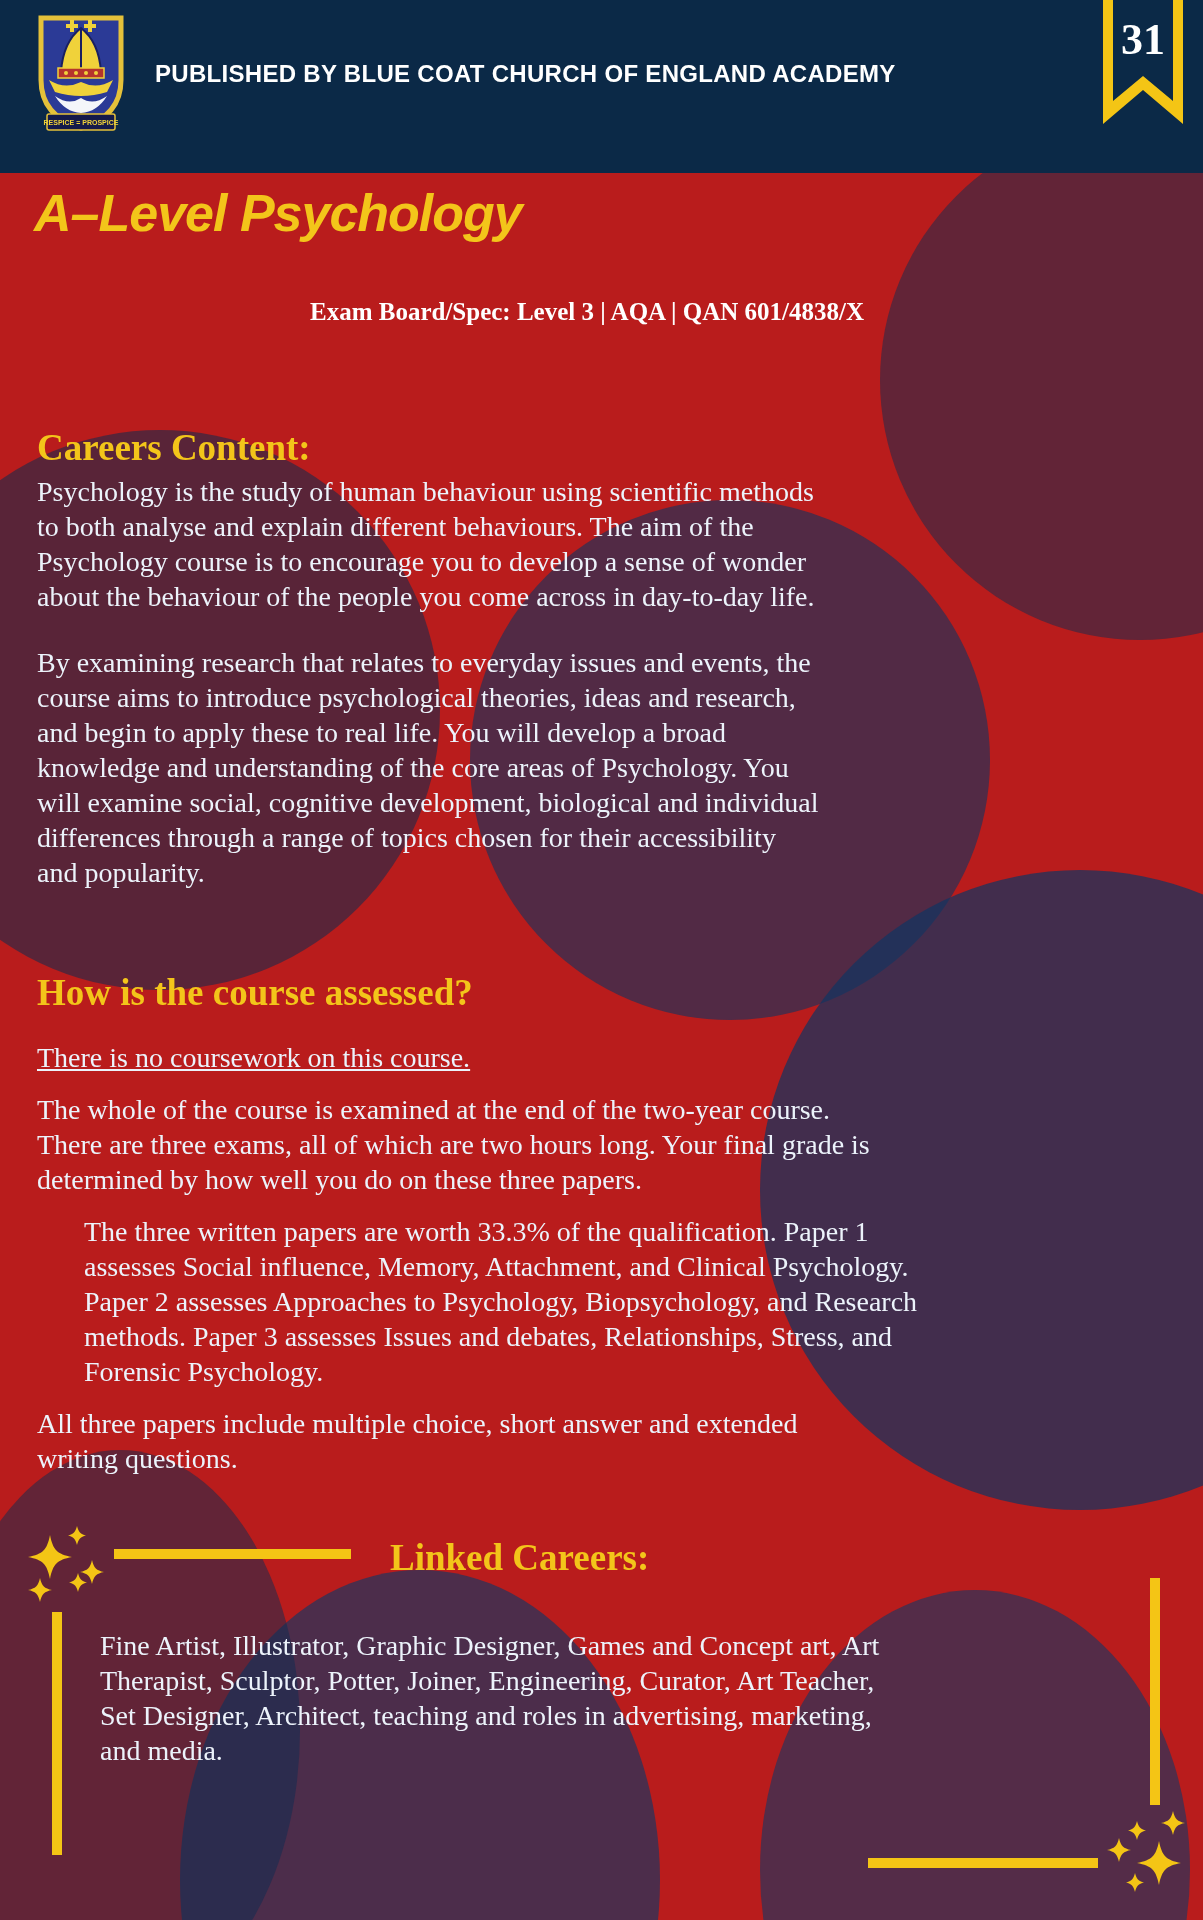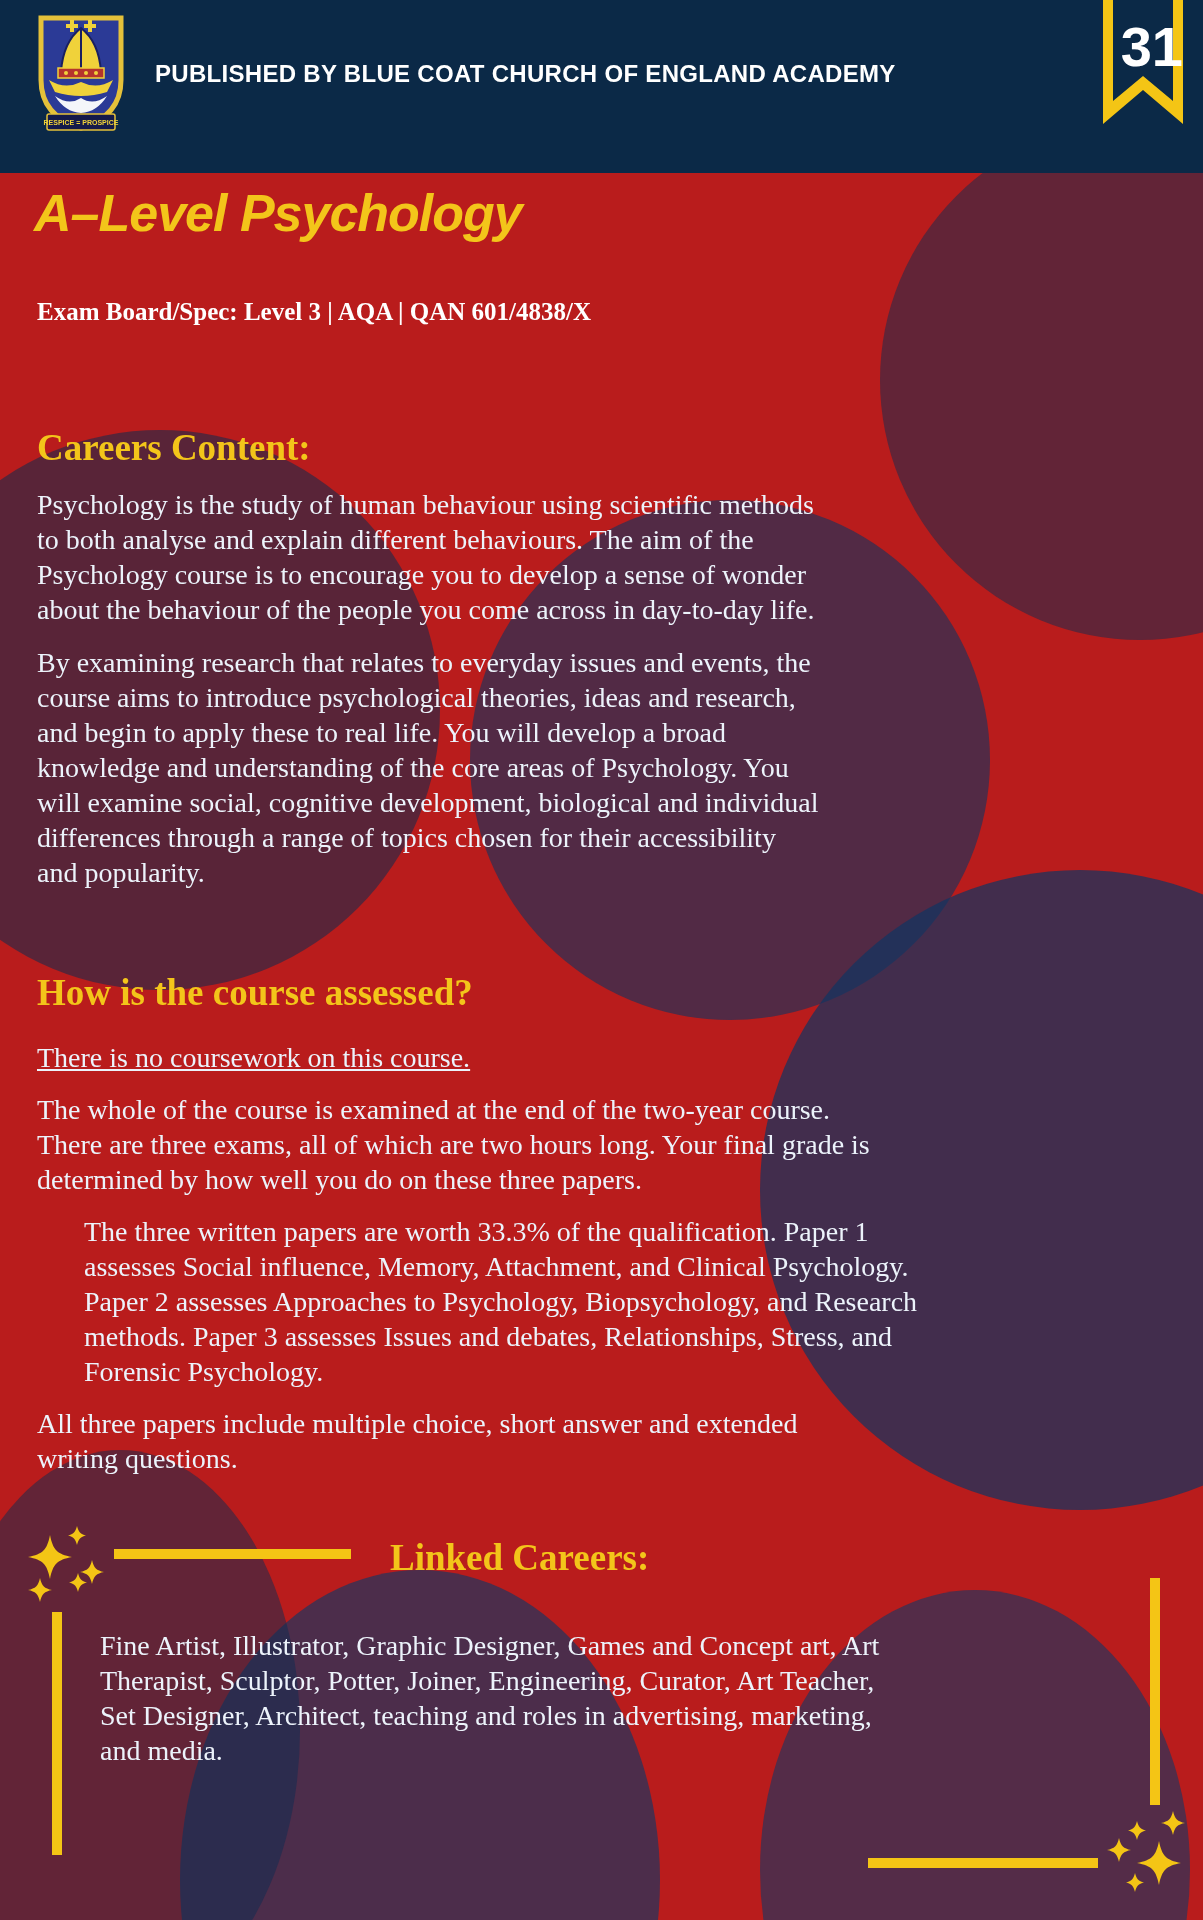--- a/index.html
+++ b/index.html
@@ -29,50 +29,50 @@
   .crest{position:absolute;left:35px;top:12px;width:92px;height:122px;}
   .published{
     position:absolute;left:155px;top:60px;width:900px;
     font-family:"Liberation Sans", sans-serif;
     font-weight:bold;font-size:24px;letter-spacing:.3px;
     color:#ffffff;
   }
   .bookmark{position:absolute;left:1103px;top:0;width:80px;height:124px;}
   .bookmark-num{
     position:absolute;left:1103px;top:14px;width:80px;
-    text-align:right;
-    font-family:Liberation Sans, sans-serif;
-    font-weight:bold;font-size:56px;color:#ffffff;
+    text-align:center;
+    font-family:Liberation Serif, serif;
+    font-weight:bold;font-size:44px;color:#ffffff;
   }
 
   
   .title{
     position:absolute;left:34px;top:183px;width:1100px;
     font-family:"Liberation Sans", sans-serif;
     font-style:italic;font-weight:bold;
     font-size:52px;letter-spacing:-1px;
     color:#f3c51a;
   }
   .subtitle{
     position:absolute;left:37px;top:298px;width:1100px;
-    font-weight:bold;font-size:25px;color:#ffffff;
+    font-weight:bold;font-size:25px;color:#ffffff;text-align:center;
   }
 
   
   .h-yellow{
     position:absolute;left:37px;
     font-weight:bold;font-size:37px;color:#f3c51a;
   }
   .body-text{
     position:absolute;left:37px;width:1120px;
     font-size:28px;line-height:35px;color:#ecf3fb;
     white-space:pre-line;
   }
   #course-heading{top:426px;}
-  #course-para1{top:487px;}
+  #course-para1{top:474px;}
   #course-para2{top:645px;}
   #assess-heading{top:971px;}
   #assess-para1{top:1040px;text-decoration:underline;}
   #assess-para2{top:1092px;}
   #assess-para3{top:1214px;margin-left:47px;}
   #assess-para4{top:1406px;}
 
   
   .sparkles-left{position:absolute;left:22px;top:1516px;width:90px;height:95px;}
   .careers-line{

